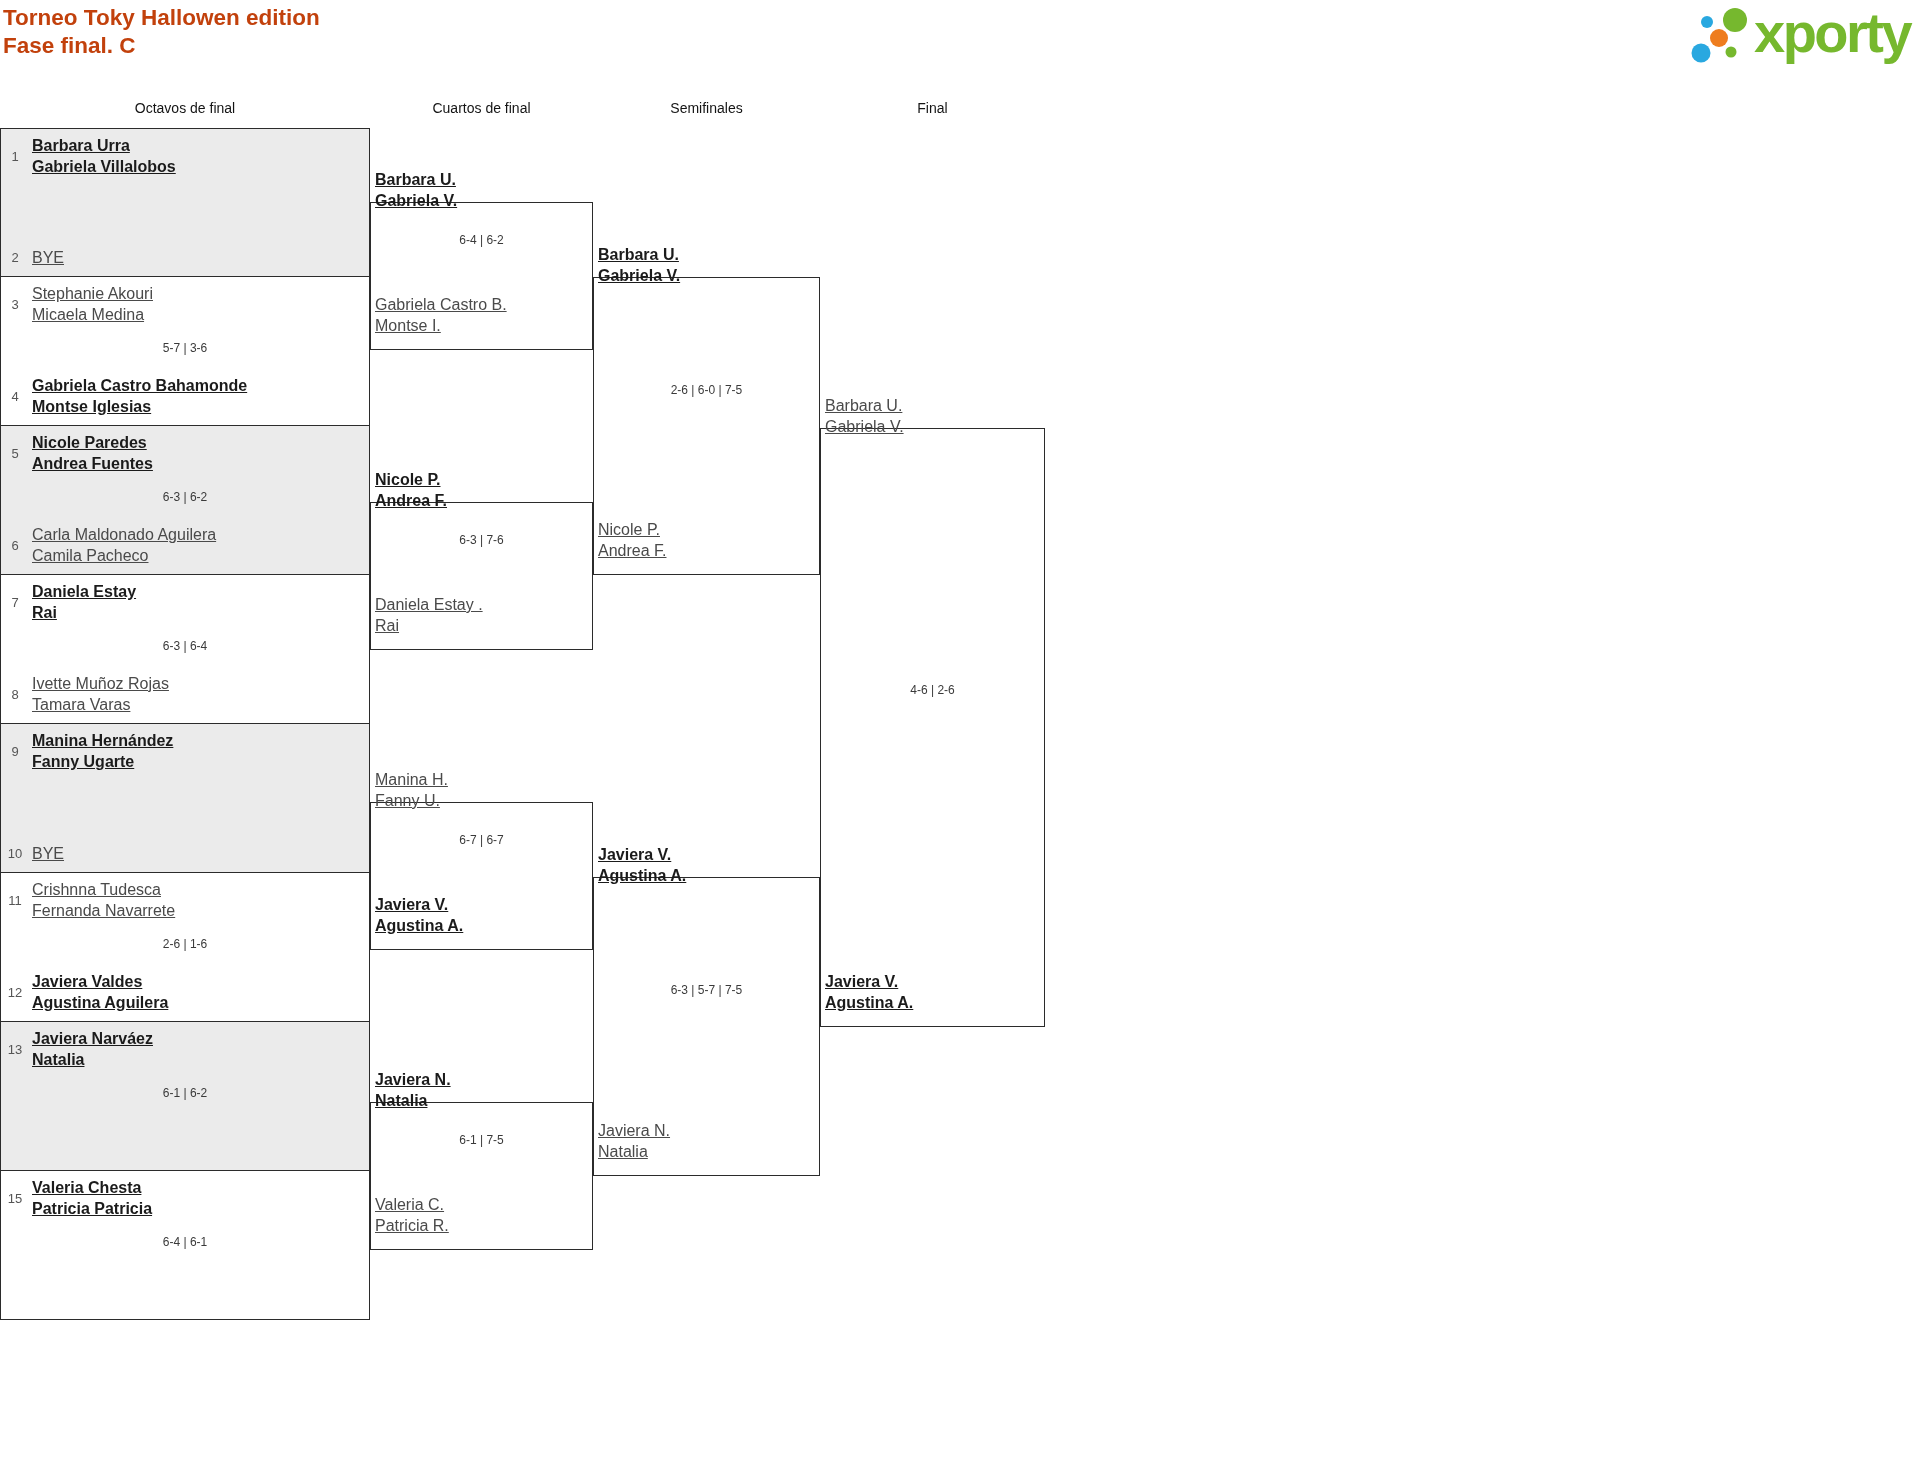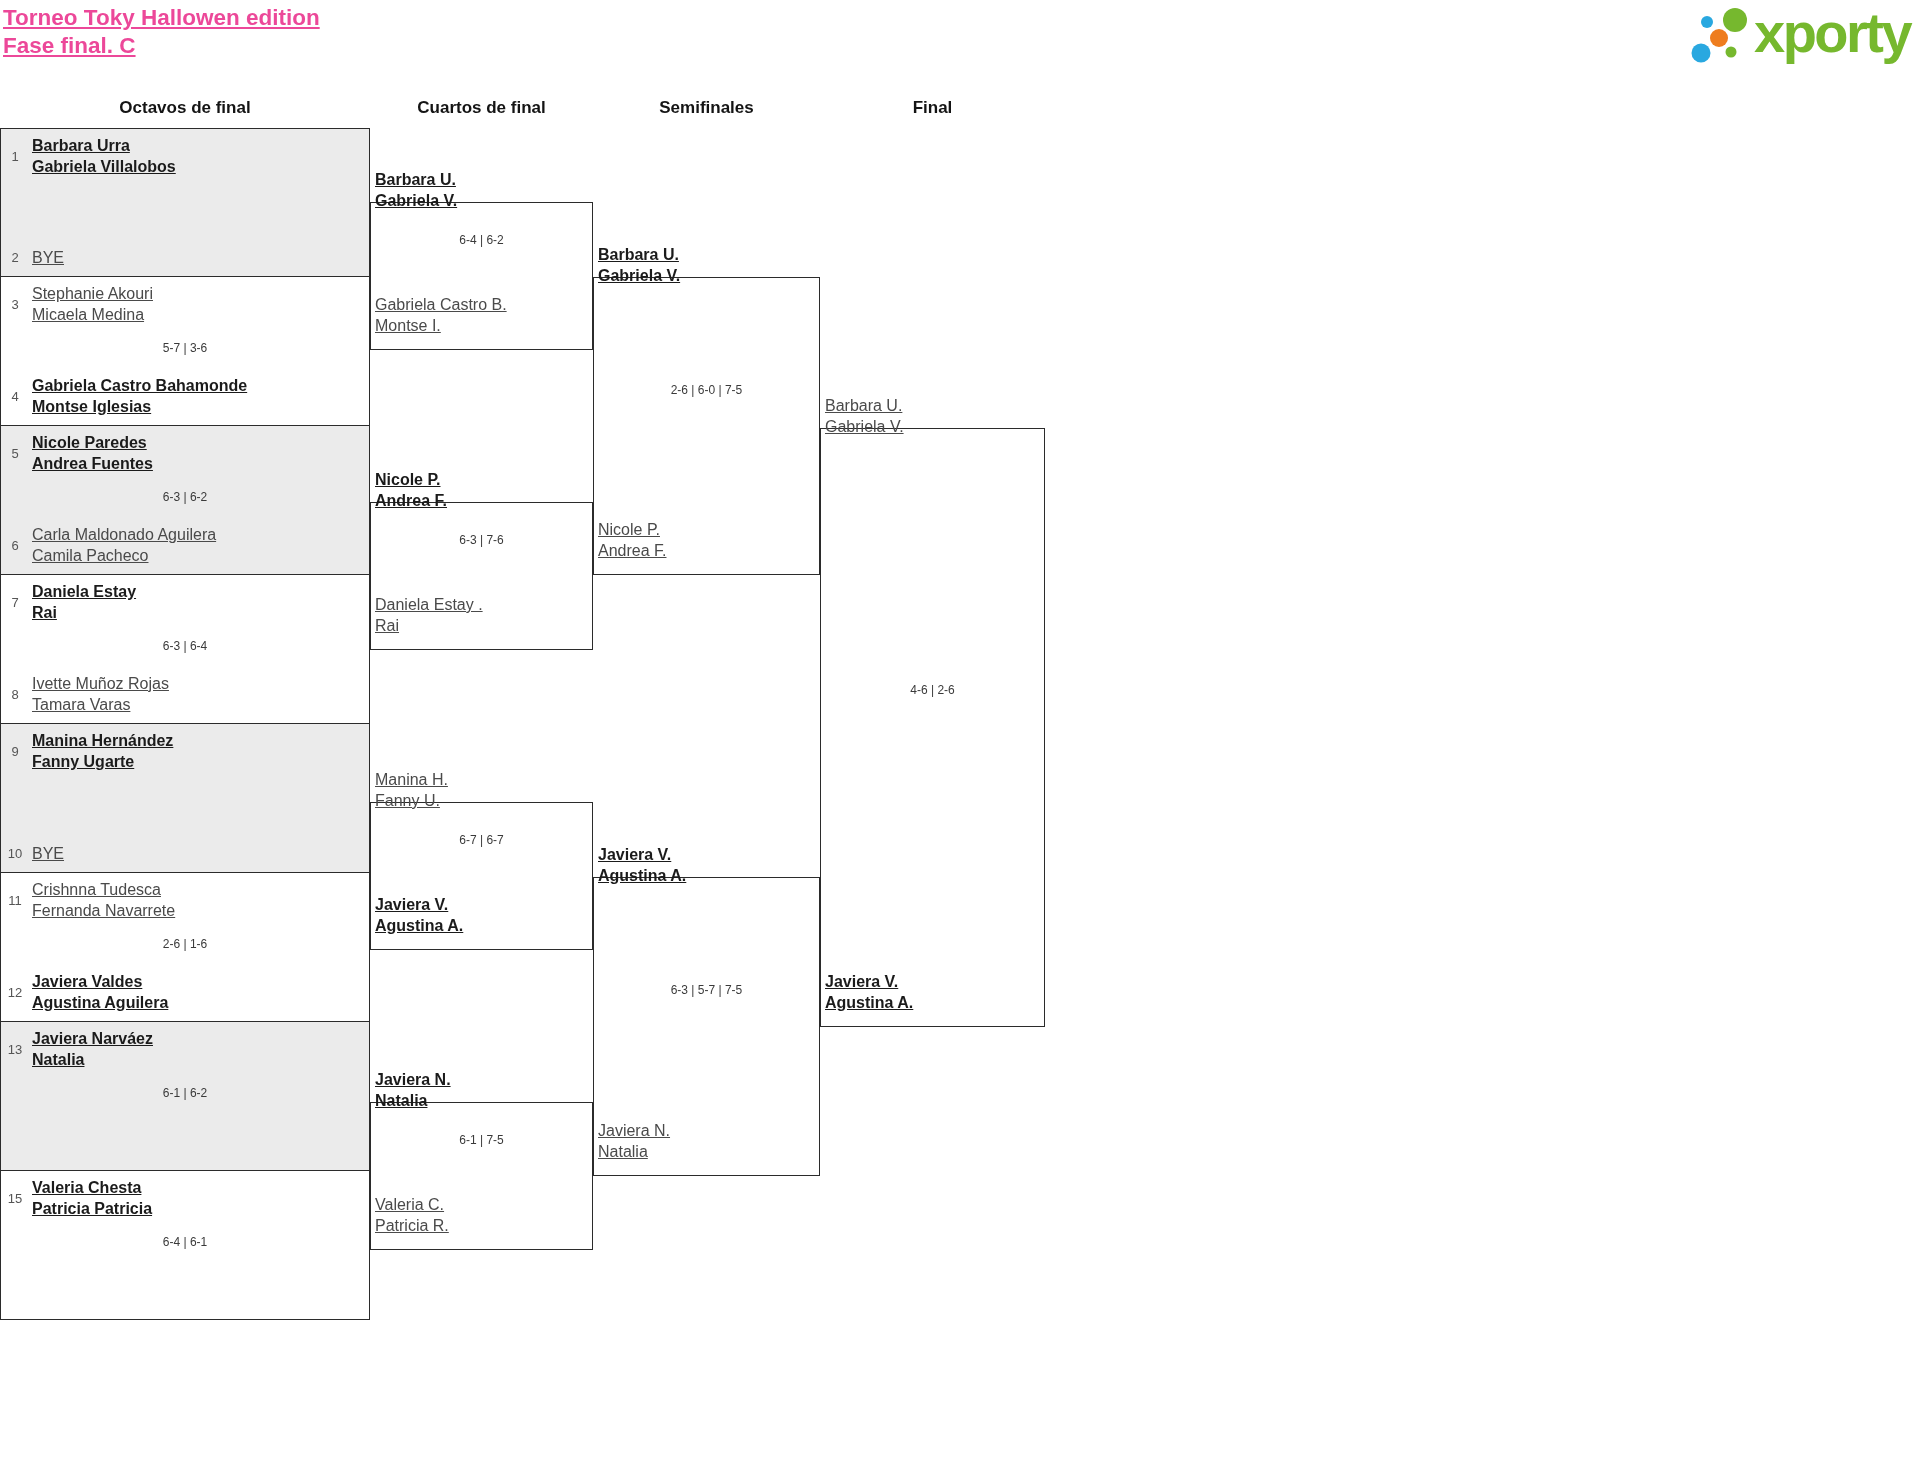--- a/index.html
+++ b/index.html
@@ -2,30 +2,30 @@
 <html><head>
 <meta charset="utf-8">
 <style>
   html,body{margin:0;padding:0;}
   body{
     width:1920px;height:1459px;position:relative;background:#ffffff;
     font-family:"Liberation Sans","DejaVu Sans",sans-serif;
     color:#1a1a1a;overflow:hidden;
   }
   
-  .title{position:absolute;left:3px;top:4px;font-size:22.5px;font-weight:700;line-height:28px;color:#ec4899;text-decoration:underline;}
+  .title{position:absolute;left:3px;top:4px;font-size:22.5px;font-weight:700;line-height:28px;color:#c2410c;}
   
   .logo{position:absolute;left:1688px;top:2px;width:225px;height:72px;cursor:pointer;}
   .logo svg{position:absolute;left:0;top:0;}
   .logo .word{
     position:absolute;left:66px;top:-6px;font-size:56px;line-height:74px;
     font-weight:800;letter-spacing:-2.5px;color:#76b82e;
   }
   
-  .rh{position:absolute;top:96px;font-size:17px;font-weight:700;color:#141414;text-align:center;line-height:24px;}
+  .rh{position:absolute;top:96px;font-size:14px;font-weight:400;color:#141414;text-align:center;line-height:24px;}
   .rh1{left:0;width:370px;} .rh2{left:370px;width:223px;}
   .rh3{left:593px;width:227px;} .rh4{left:820px;width:225px;}
   
   .m{position:absolute;box-sizing:border-box;}
   .r1{left:0;width:370px;height:149px;border:1px solid #2b2b2b;border-top:none;background:#fff;}
   .r1.first{border-top:1px solid #2b2b2b;}
   .r1.shade{background:#ebebeb;}
   .r2{left:370px;width:223px;height:148px;border:1px solid #2b2b2b;}
   .r3{left:593px;width:227px;height:298px;border:1px solid #2b2b2b;}
   .r4{left:820px;width:225px;height:599px;border:1px solid #2b2b2b;}

